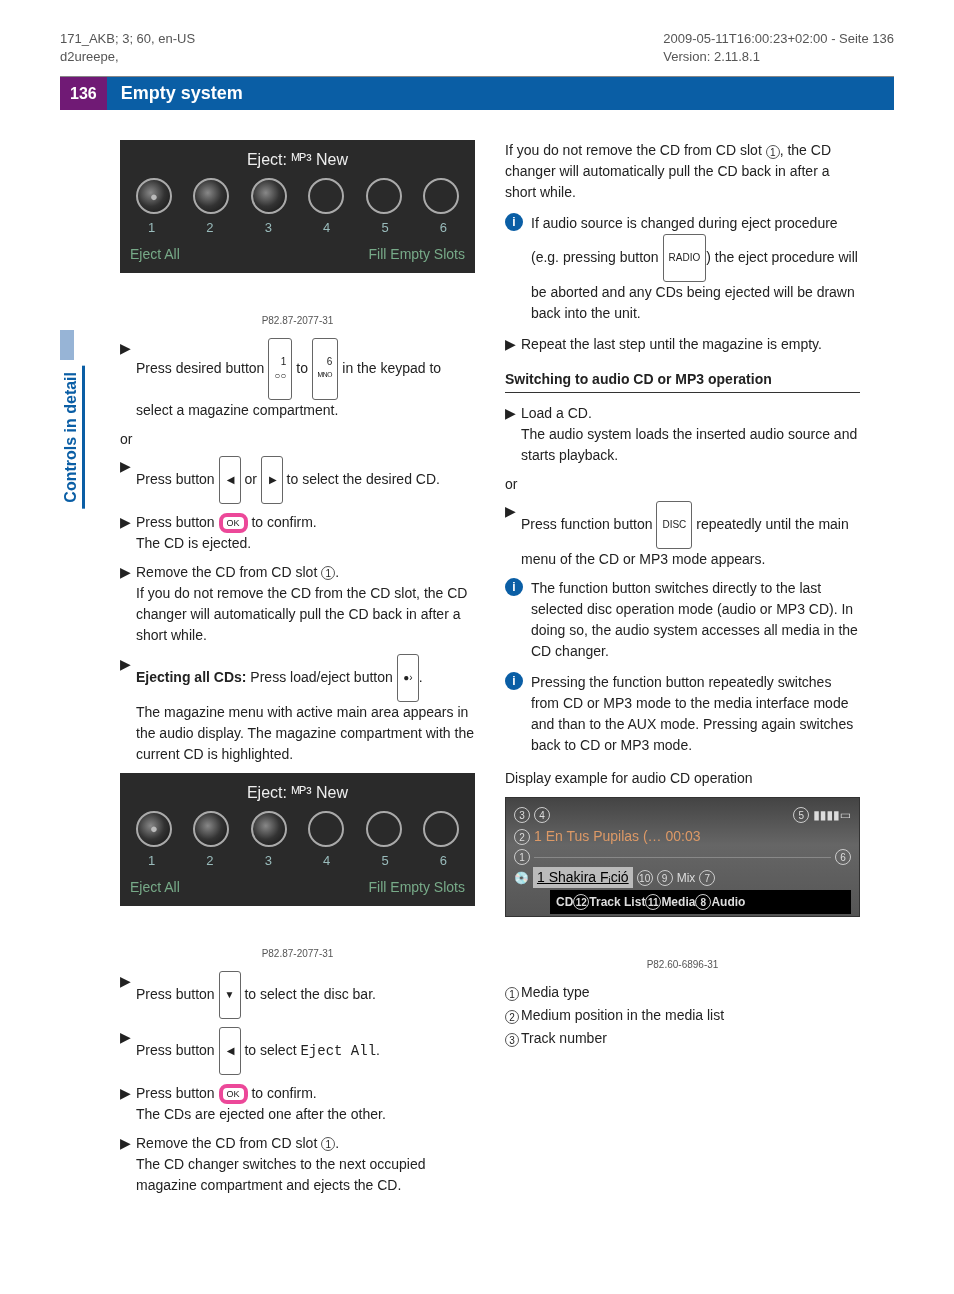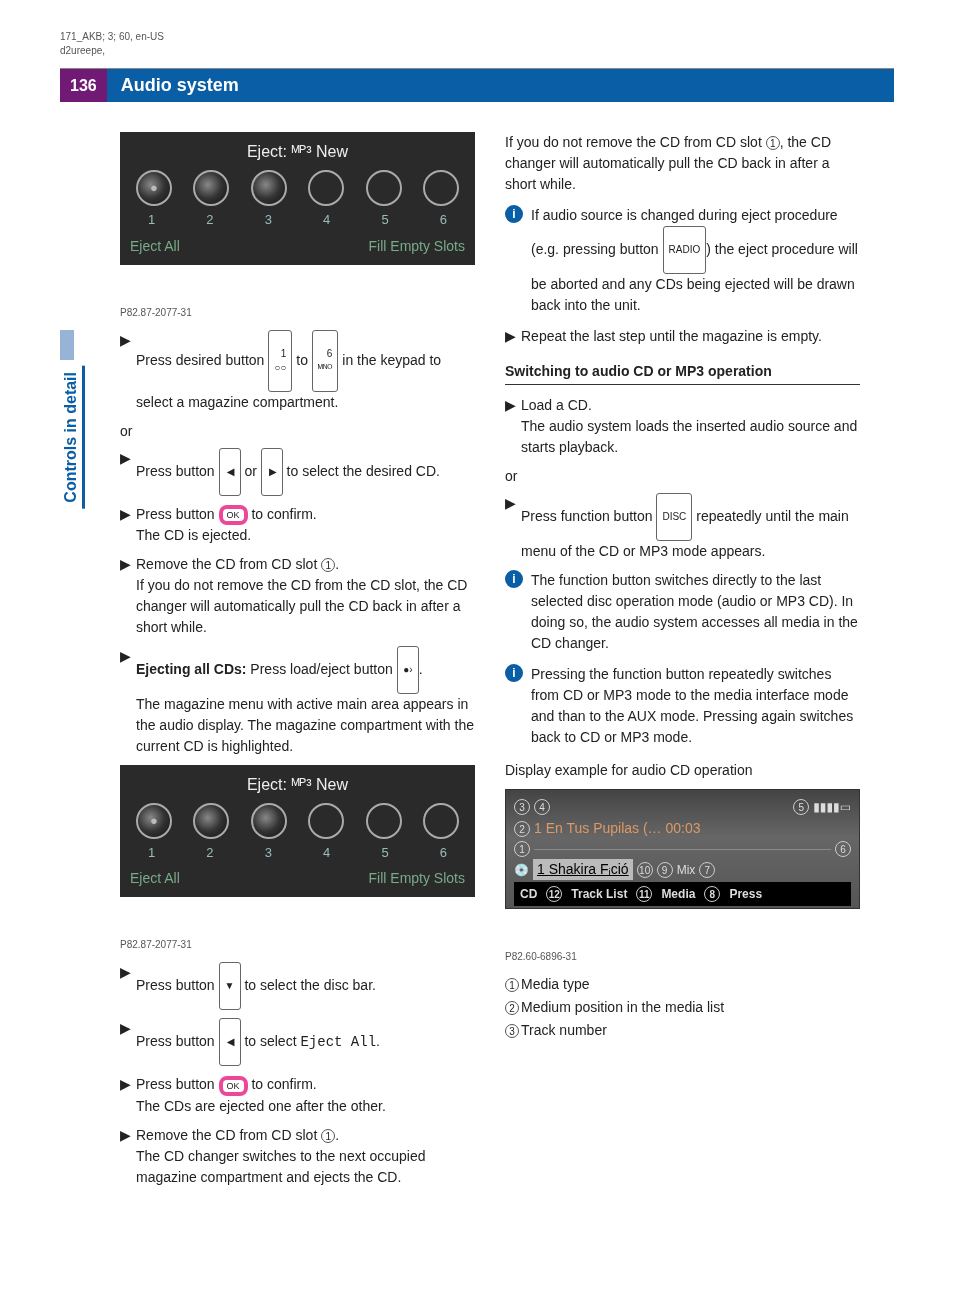--- a/index.html
+++ b/index.html
@@ -1,70 +1,74 @@
 <!DOCTYPE html>
 <html><head>
 <meta charset="utf-8">
 <style>
   * { margin: 0; padding: 0; box-sizing: border-box; }
   body { font-family: Arial, Helvetica, sans-serif; font-size: 14px; color: #222; background: #fff; width: 954px; }
   .page { padding: 30px 60px 40px 60px; }
-  .header-meta { display: flex; justify-content: space-between; font-size: 10px; color: #555; margin-bottom: 10px; line-height: 1.4; }
+  .header-meta { display: flex; justify-content: space-between; font-size: 13px; color: #555; margin-bottom: 10px; line-height: 1.4; }
   .hr { border: none; border-top: 1px solid #888; margin: 4px 0 0 0; }
   .title-bar { display: flex; align-items: stretch; margin-left: -60px; margin-bottom: 30px; }
   .title-bar .gap { width: 60px; background: #fff; }
   .page-num { background: #701a75; color: #fff; font-weight: bold; font-size: 16px; padding: 6px 10px; display: flex; align-items: center; }
   .title-txt { background: #0a5ea5; color: #fff; font-weight: bold; font-size: 18px; padding: 6px 14px; flex: 1; }
   .side-tabs { position: absolute; left: 60px; top: 330px; }
   .side-tab { writing-mode: vertical-rl; transform: rotate(180deg); background: #fff; border-left: 3px solid #0a5ea5; padding: 6px 2px; font-weight: bold; color: #0a5ea5; font-size: 16px; }
   .blue-block { background: #97b4d6; width: 14px; height: 30px; display: block; margin-bottom: 6px; }
   .cols { display: flex; gap: 30px; margin-left: 60px; }
   .col { width: 355px; font-size: 14px; line-height: 1.5; }
   .figure { background: #2a2a2a; color: #bbb; padding: 8px 10px; margin-bottom: 2px; font-size: 13px; }
   .figure .ftitle { text-align: center; color: #eee; font-size: 16px; margin-bottom: 6px; }
   .circles { display: flex; justify-content: space-between; padding: 0 6px; margin-bottom: 4px; }
   .circle { width: 36px; height: 36px; border: 2px solid #aaa; border-radius: 50%; display: flex; align-items: center; justify-content: center; }
   .circle.filled { background: radial-gradient(circle at 40% 40%, #888 0%, #333 50%, #111 100%); }
   .fnums { display: flex; justify-content: space-between; padding: 0 18px; color: #9bb; font-size: 13px; }
   .frow { display: flex; justify-content: space-between; margin-top: 6px; color: #7a8; font-size: 14px; }
-  .figcode { text-align: left; font-size: 10px; color: #555; margin-bottom: 10px; margin-top: 40px; }
+  .figcode { text-align: center; font-size: 10px; color: #555; margin-bottom: 10px; margin-top: 40px; }
   .li { display: flex; margin-bottom: 8px; }
   .li .marker { width: 16px; flex-shrink: 0; }
   .li .txt { flex: 1; }
   .or { margin: 6px 0 6px 0; }
   .keycap { display: inline-block; border: 1px solid #666; border-radius: 3px; padding: 16px 5px; font-size: 10px; line-height: 14px; vertical-align: middle; background: #fff; text-align: right; min-width: 22px; }
   .okcap { display: inline-block; border: 4px solid #ec4899; border-radius: 8px; padding: 0 4px; font-size: 9px; line-height: 12px; vertical-align: middle; }
   .cnum { display: inline-block; border: 1px solid #555; border-radius: 50%; width: 14px; height: 14px; font-size: 10px; line-height: 13px; text-align: center; vertical-align: middle; }
   .info-ico { display: inline-flex; width: 18px; height: 18px; border-radius: 50%; background: #0a5ea5; color: #fff; font-weight: bold; font-size: 12px; align-items: center; justify-content: center; flex-shrink: 0; margin-right: 8px; }
   .info { display: flex; margin-bottom: 10px; }
   .info .txt { flex: 1; }
   .h3 { font-weight: bold; border-bottom: 1px solid #333; padding-bottom: 2px; margin: 14px 0 10px 0; }
   .h4 { font-weight: normal; margin: 12px 0 8px 0; }
   .mono { font-family: "Courier New", monospace; }
   .fig2 { width: 100%; background: linear-gradient(#444 0%, #666 40%, #555 100%); color: #ddd; padding: 6px 8px; font-size: 12px; margin-bottom: 2px; border: 1px solid #333; position: relative; height: 120px; }
   .fig2 .row { display: flex; align-items: center; gap: 4px; margin: 2px 0; }
   .cir { display: inline-block; border: 1px solid #ccc; border-radius: 50%; width: 16px; height: 16px; font-size: 10px; line-height: 15px; text-align: center; }
-  .blackbar { background: #000; color: #ddd; padding: 3px 6px; font-weight: bold; display: flex; align-items: center; gap: 9px; }
+  .blackbar { background: #000; color: #ddd; padding: 3px 6px; font-weight: bold; display: flex; align-items: center; gap: 0; margin-left: 36px; }
   .legend .li { margin-bottom: 2px; }
 </style>
 </head>
 <body>
 
 <div class="page">
   <div class="header-meta">
     <div>
       <div>171_AKB; 3; 60, en-US</div>
       <div>d2ureepe,</div>
     </div>
+    <div>
+      <div>2009-05-11T16:00:23+02:00 - Seite 136</div>
+      <div>Version: 2.11.8.1</div>
+    </div>
   </div>
   <hr class="hr">
   <div class="title-bar">
     <div class="gap"></div>
     <div class="page-num">136</div>
-    <div class="title-txt">Audio system</div>
+    <div class="title-txt">Empty system</div>
   </div>
 
   <div class="side-tabs">
     <span class="blue-block"></span>
     <div class="side-tab">Controls in detail</div>
   </div>
 
   <div class="cols">
 
     <div class="col">
@@ -223,21 +227,21 @@
           <span>Mix</span>
           <span class="cir">7</span>
         </div>
         <div class="blackbar">
           <span>CD</span>
           <span class="cir">12</span>
           <span>Track List</span>
           <span class="cir">11</span>
           <span>Media</span>
           <span class="cir">8</span>
-          <span>Press</span>
+          <span>Audio</span>
         </div>
       </div>
       <div class="figcode">P82.60-6896-31</div>
 
       <div class="legend">
         <div class="li">
             <span class="marker"><span class="cnum">1</span></span>
             <span class="txt">Media type</span>
           </div>
         <div class="li">

